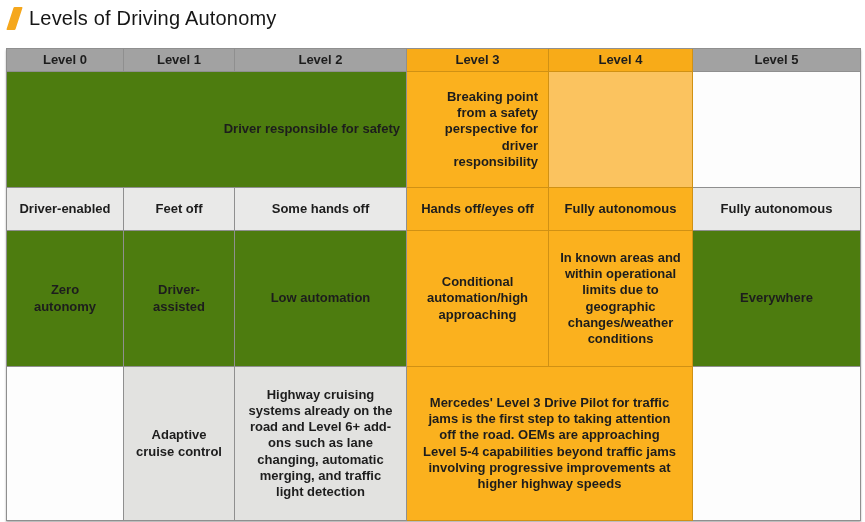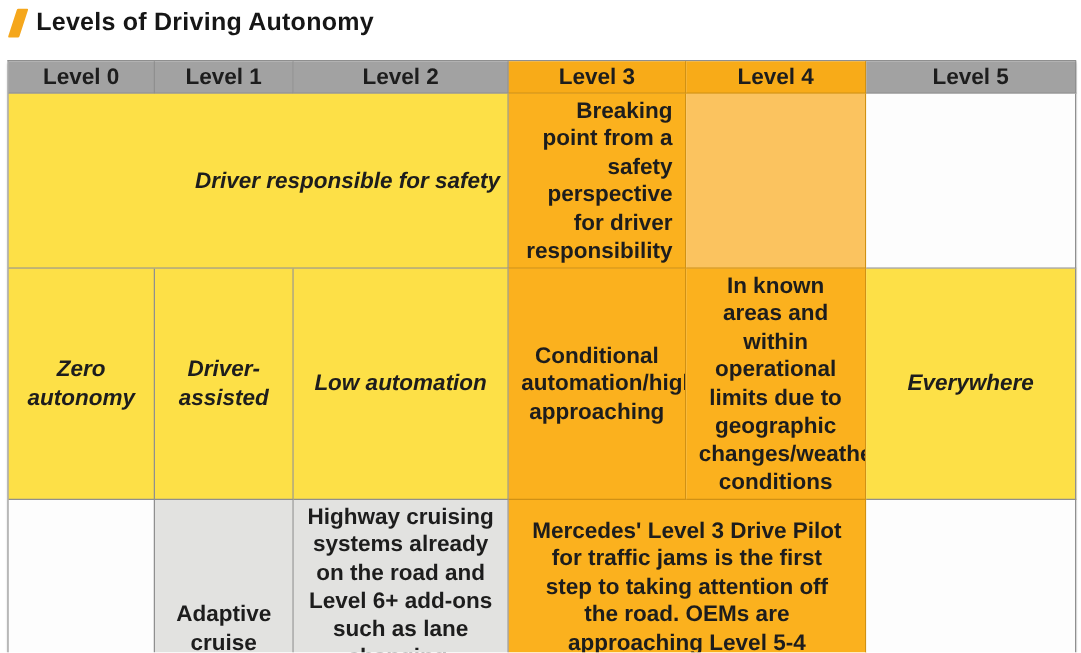--- a/index.html
+++ b/index.html
@@ -6,40 +6,40 @@
   .page {
     position:relative; width:865px; height:522px; background:#ffffff;
     font-family:"Liberation Sans", sans-serif; overflow:hidden;
   }
   .title-row { position:absolute; top:7px; left:10px; display:flex; align-items:center; }
   .slash {
     display:inline-block; width:9px; height:23px; background:#F5A71C;
     transform:skewX(-18deg); margin-right:10px; border-radius:1px;
   }
   .title {
-    margin:0; font-size:20px; font-weight:700; color:#161616; letter-spacing:0.2px;text-align:center;
+    margin:0; font-size:20px; font-weight:400; color:#161616; letter-spacing:0.2px;text-align:center;
   }
   table.autonomy {
     position:absolute; top:48px; left:6px; width:854px;
     table-layout:fixed; border-collapse:separate; border-spacing:0;
     border-top:1px solid #8f8f8f; border-left:1px solid #8f8f8f;
     box-shadow:0 2px 2px rgba(0,0,0,0.28);
   }
   th, td {
     border-right:1px solid #8f8f8f; border-bottom:1px solid #8f8f8f;
     text-align:center; vertical-align:middle;
-    font-weight:700; color:#1d1d1d; font-size:18px; line-height:1.25;
+    font-weight:700; color:#1d1d1d; font-size:13px; line-height:1.25;
     padding:2px 6px; overflow:hidden;
   }
   th.hdr { height:20px; padding:1px 2px; }
   .hdr-gray   { background:#A2A2A2; }
   .hdr-orange { background:#F8AB18; border-right-color:#D09114; border-bottom-color:#D09114; }
   .orange       { background:#FBB11E; border-right-color:#D09114; border-bottom-color:#D09114; }
   .orange-light { background:#FBC35F; border-right-color:#D09114; border-bottom-color:#D09114; }
-  .light { background:#fde047;font-style:italic; }
+  .light { background:#4d7c0f; }
   .gray  { background:#E9E9E8; }
   .gray2 { background:#E2E2E0; }
   .white { background:#FDFDFD; }
   tr.r-safety td   { height:111px;text-align:right; }
   tr.r-cap td      { height:38px;  }
   tr.r-scope td    { height:131px; }
   tr.r-examples td { height:149px; }
   td.pad-sm  { padding:2px 10px; }
   td.pad-md  { padding:2px 12px; }
   td.pad-lg  { padding:2px 14px; }
@@ -75,20 +75,28 @@
       <th class="hdr hdr-gray">Level 5</th>
     </tr>
 
     <tr class="r-safety">
       <td colspan="3" class="light">Driver responsible for safety</td>
       <td class="orange pad-sm">Breaking point from a safety perspective for driver responsibility</td>
       <td class="orange-light"></td>
       <td class="white"></td>
     </tr>
 
+    <tr class="r-cap">
+      <td class="gray pad-xs">Driver-enabled</td>
+      <td class="gray">Feet off</td>
+      <td class="gray">Some hands off</td>
+      <td class="orange pad-xs">Hands off/eyes off</td>
+      <td class="orange pad-xs">Fully autonomous</td>
+      <td class="gray">Fully autonomous</td>
+    </tr>
 
     <tr class="r-scope">
       <td class="light pad-md">Zero autonomy</td>
       <td class="light pad-md">Driver-assisted</td>
       <td class="light">Low automation</td>
       <td class="orange pad-sm">Conditional automation/high approaching</td>
       <td class="orange pad-sm">In known areas and within operational limits due to geographic changes/weather conditions</td>
       <td class="light">Everywhere</td>
     </tr>
 

